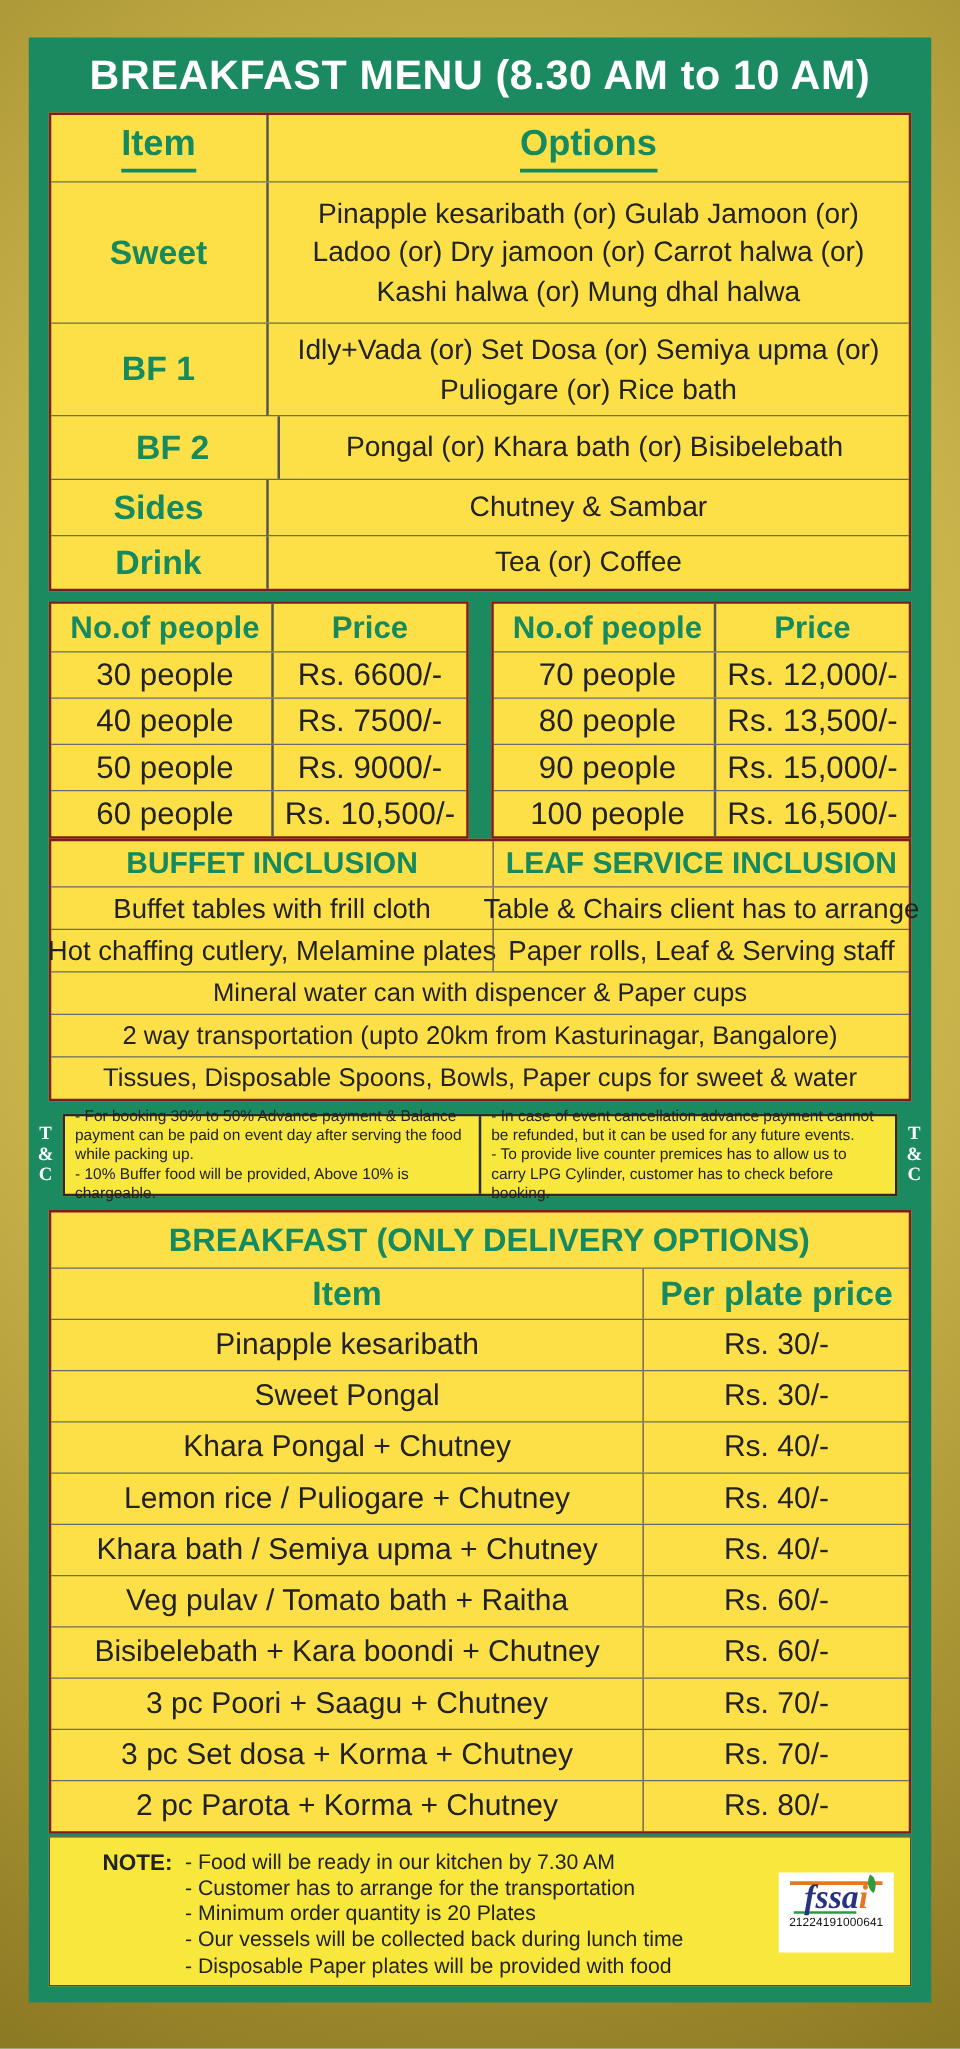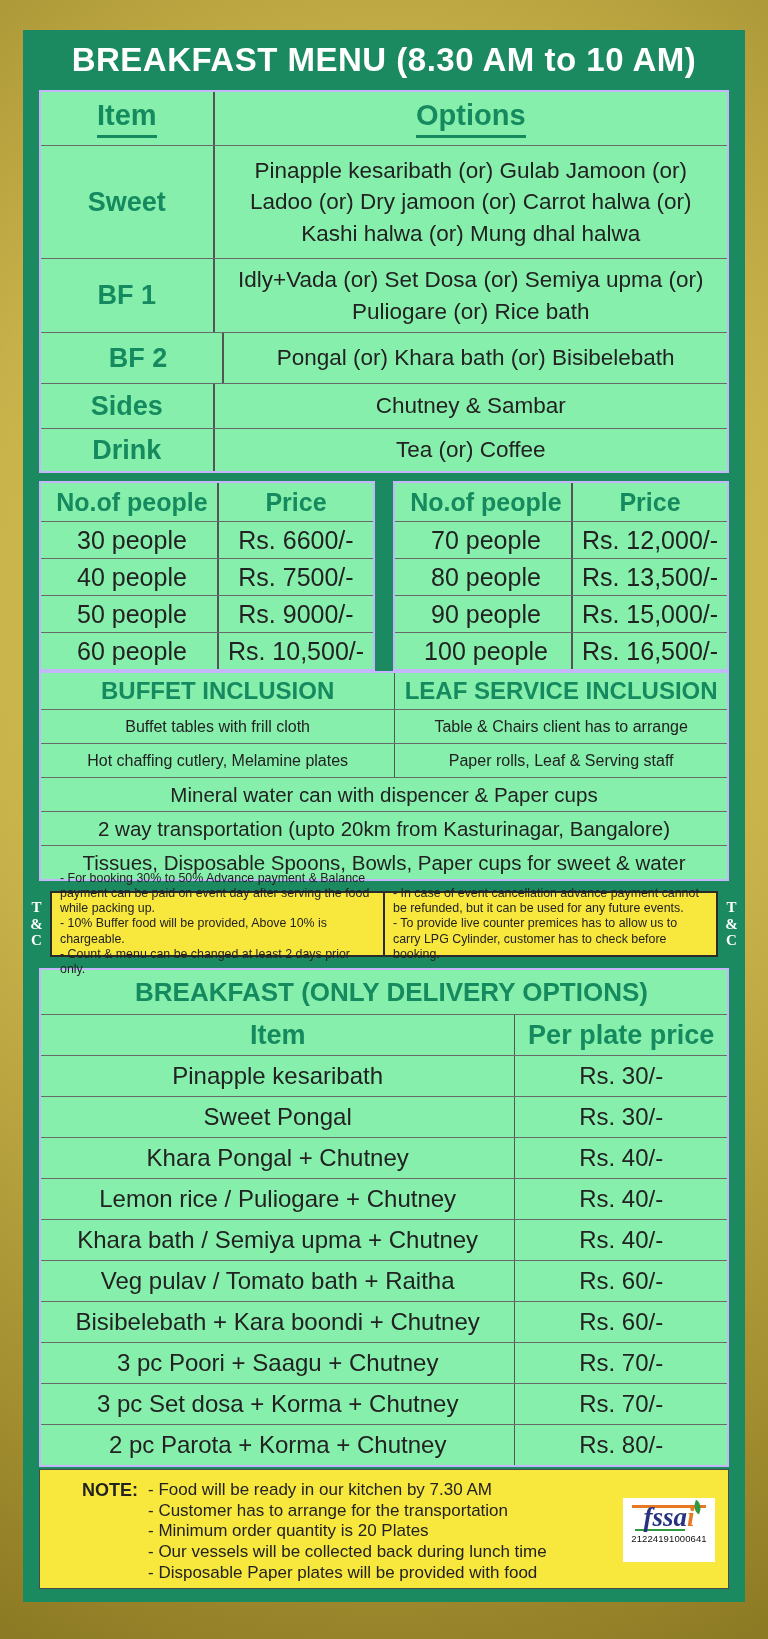--- a/index.html
+++ b/index.html
@@ -17,21 +17,21 @@
     width:722px;
     background:#1c8a61;
     padding:0 16px 13px 16px;
   }
   .title {
     height:60px; display:flex; align-items:center; justify-content:center;
     color:#fff; font-weight:bold; font-size:33px; letter-spacing:0.5px;
     white-space:nowrap;
   }
   
-  .tbl { background:#86efac; border:2px solid #c4b5fd; }
+  .tbl { background:#fde047; border:2px solid #7f1d1d; }
   .row { display:flex; }
   .row + .row { border-top:1px solid #6a6a6a; }
   .cell { display:flex; align-items:center; justify-content:center; text-align:center; padding:2px 6px; }
   .green-h { color:#168a5f; font-weight:bold; }
   .underline span { border-bottom:3px solid #168a5f; padding-bottom:3px; }
 
   
   .menu-table .item-col { width:25%; }
   .menu-table .opt-col  { width:75%; border-left:2px solid #555; }
   .menu-table .hrow { height:53px; font-size:29px; }
@@ -54,21 +54,21 @@
     color:#fff; font-size:12.5px; white-space:nowrap;
   }
   .comp .inner { transform:scaleX(0.88); transform-origin:center; }
   .comp b { font-weight:bold; }
 
   
   .inc .hrow { height:36px; font-size:24px; }
   .inc .brow { height:34px; }
   .inc .c1 { width:51.5%; }
   .inc .c2 { width:48.5%; border-left:1px solid #555; }
-  .inc .btext { font-size:16px; white-space:nowrap; }
+  .inc .btext { font-size:22px; white-space:nowrap; }
   .inc .full { height:34px; font-size:20.5px; }
 
   
   .terms { display:flex; margin:10px -16px 0 -16px; height:66px; }
   .tc-side {
     width:27px; display:flex; flex-direction:column; align-items:center; justify-content:center;
     color:#fff; font-family:"Liberation Serif","DejaVu Serif",serif; font-weight:bold;
     font-size:15px; line-height:1.12;
   }
   .tc-band { flex:1; background:#f8e83d; border:2px solid #2a2a2a; display:flex; }
@@ -223,21 +223,20 @@
     <div class="terms">
       <div class="tc-side">
         <span>T</span>
         <span>&amp;</span>
         <span>C</span>
       </div>
       <div class="tc-band">
         <div class="tc-box">
           <span>- For booking 30% to 50% Advance payment &amp; Balance payment can be paid on event day after serving the food while packing up.</span>
           <span>- 10% Buffer food will be provided, Above 10% is chargeable.</span>
-          <span>- Count &amp; menu can be changed at least 2 days prior only.</span>
         </div>
         <div class="tc-sep"></div>
         <div class="tc-box">
           <span>- In case of event cancellation advance payment cannot be refunded, but it can be used for any future events.</span>
           <span>- To provide live counter premices has to allow us to carry LPG Cylinder, customer has to check before booking.</span>
         </div>
       </div>
       <div class="tc-side">
         <span>T</span>
         <span>&amp;</span>

